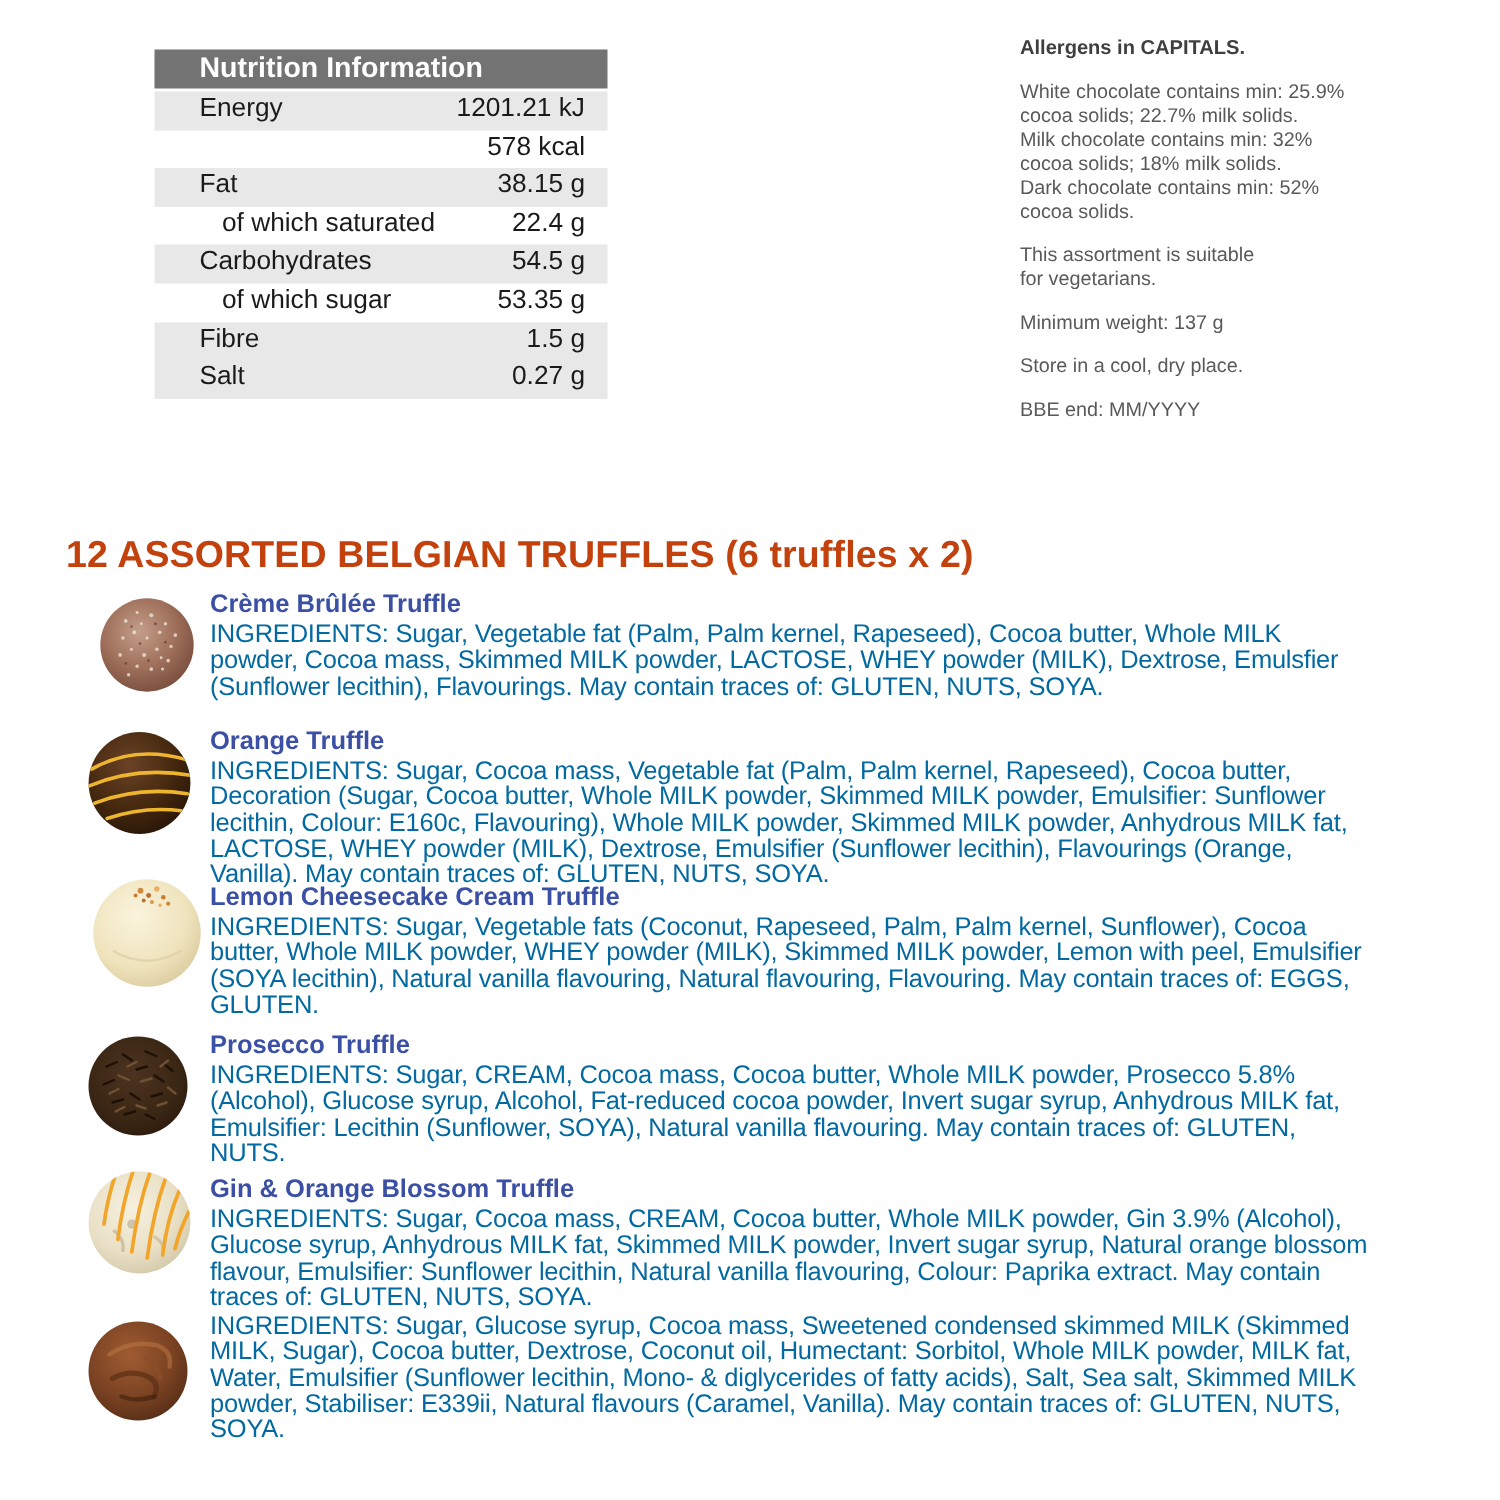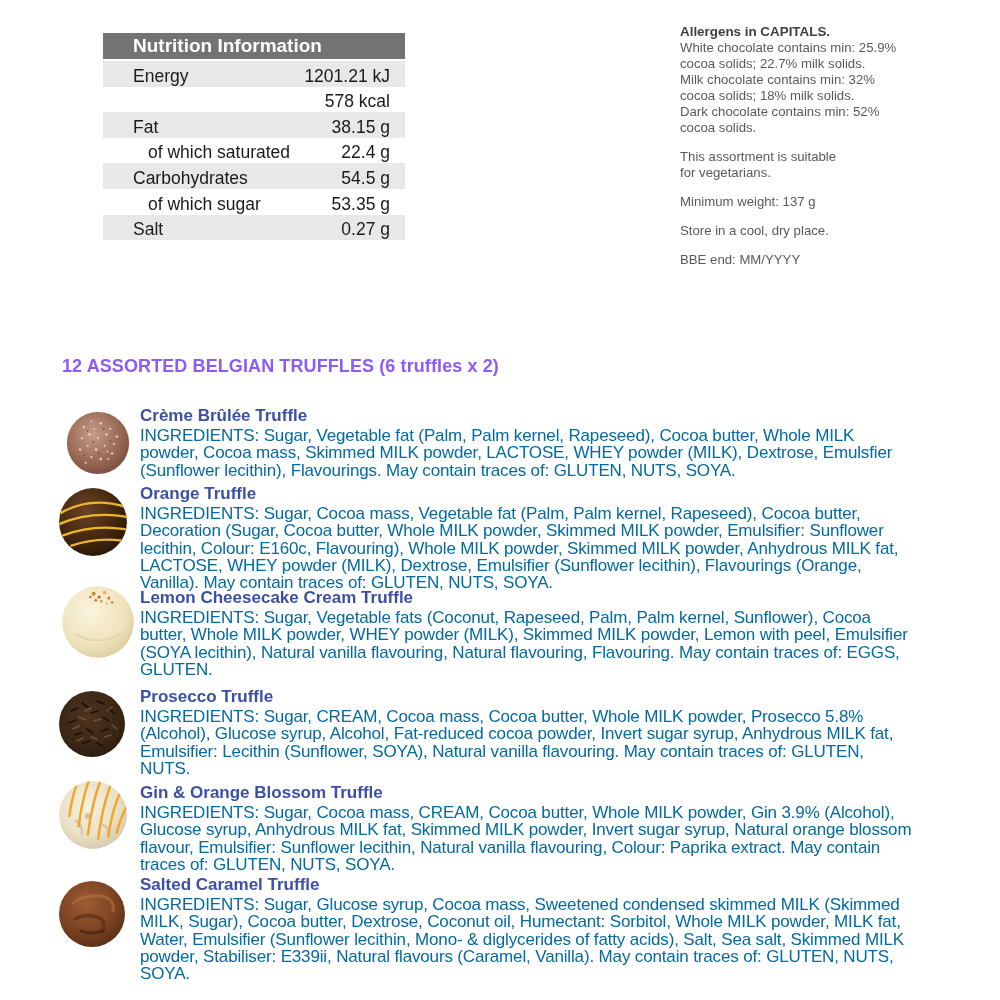--- a/index.html
+++ b/index.html
@@ -13,46 +13,46 @@
   
   .nutri {
     position:absolute; left:103px; top:33px; width:302px;
   }
   .nutri-header {
     background:#737373; color:#ffffff; font-weight:bold;
     font-size:19px; line-height:26px; height:26px;
     padding-left:30px; margin-bottom:2px;
   }
   .nutri-row {
-    display:flex; justify-content:space-between; align-items:flex-end;
+    display:flex; justify-content:space-between; align-items:flex-start;
     height:25.6px; font-size:17.5px; padding:0 15px 0 30px;
   }
   .nutri-row.g { background:#E8E8E8; }
   .nutri-row.ind { padding-left:45px; }
   .nutri-row .nv { text-align:right; white-space:nowrap; }
 
   
   .info {
     position:absolute; left:680px; top:24px; width:224px;
     font-size:13.2px; line-height:16px; color:#58595B;
   }
   .info .info-heading {
-    font-weight:bold; color:#3f3f41; font-size:13.4px;
+    font-weight:bold; color:#3f3f41; margin-bottom:13px; font-size:13.4px;
   }
   .info .para { margin-bottom:13px; }
   .info .line { display:block; }
 
   
   .main-heading {
-    position:absolute; left:62px; top:356px;
-    font-size:18px; font-weight:bold; color:#8b5cf6;
+    position:absolute; left:44px; top:356px;
+    font-size:25px; font-weight:bold; color:#c2410c;
     letter-spacing:0.1px;
   }
   .truffle { position:absolute; left:57px; width:856px; }
-  .t1 { top:406px; } .t2 { top:484px; } .t3 { top:588px; }
+  .t1 { top:393px; } .t2 { top:484px; } .t3 { top:588px; }
   .t4 { top:687px; } .t5 { top:783px; } .t6 { top:875px; }
 
   .truffle-photo { position:absolute; left:0; top:2px; width:72px; height:72px; }
   .t1 .truffle-photo { width:66px; height:66px; left:8px; top:4px; }
   .t3 .truffle-photo { width:76px; height:76px; left:3px; top:-4px; }
   .t4 .truffle-photo { width:70px; height:70px; top:2px; }
   .t5 .truffle-photo { top:-4px; }
   .t6 .truffle-photo { width:70px; height:70px; top:4px; }
 
   .truffle-text { margin-left:83px; }
@@ -86,20 +86,24 @@
     <span class="nl">of which saturated</span>
     <span class="nv">22.4 g</span>
   </div>
   <div class="nutri-row g">
     <span class="nl">Carbohydrates</span>
     <span class="nv">54.5 g</span>
   </div>
   <div class="nutri-row ind">
     <span class="nl">of which sugar</span>
     <span class="nv">53.35 g</span>
+  </div>
+  <div class="nutri-row g">
+    <span class="nl">Fibre</span>
+    <span class="nv">1.5 g</span>
   </div>
   <div class="nutri-row g">
     <span class="nl">Salt</span>
     <span class="nv">0.27 g</span>
   </div>
 </div>
 
 <div class="info">
   <div class="info-heading">Allergens in CAPITALS.</div>
   <p class="para">
@@ -324,16 +328,15 @@
     </defs>
     <circle cx="35" cy="35" r="33" fill="url(#gSC)"></circle>
     <g clip-path="url(#cSC)" fill="none" stroke-linecap="round">
       <path d="M16 24 Q 30 14 48 18 Q 58 22 56 32" stroke="#b97746" stroke-width="3" opacity="0.55"></path>
       <path d="M18 40 Q 28 34 40 38 Q 50 42 46 52" stroke="#5a2f16" stroke-width="3.5" opacity="0.7"></path>
       <path d="M24 52 Q 34 56 46 52" stroke="#3d1f0c" stroke-width="3" opacity="0.6"></path>
       <path d="M40 26 Q 48 30 50 40" stroke="#8a4d28" stroke-width="2.5" opacity="0.8"></path>
     </g>
   </svg>
   <div class="truffle-text">
-    <h2 class="truffle-name">Salted Caramel Truffle</h2>
     <p class="truffle-ingredients">INGREDIENTS: Sugar, Glucose syrup, Cocoa mass, Sweetened condensed skimmed MILK (Skimmed MILK, Sugar), Cocoa butter, Dextrose, Coconut oil, Humectant: Sorbitol, Whole MILK powder, MILK fat, Water, Emulsifier (Sunflower lecithin, Mono- &amp; diglycerides of fatty acids), Salt, Sea salt, Skimmed MILK powder, Stabiliser: E339ii, Natural flavours (Caramel, Vanilla). May contain traces of: GLUTEN, NUTS, SOYA.</p>
   </div>
 </section>
 
 </body></html>

